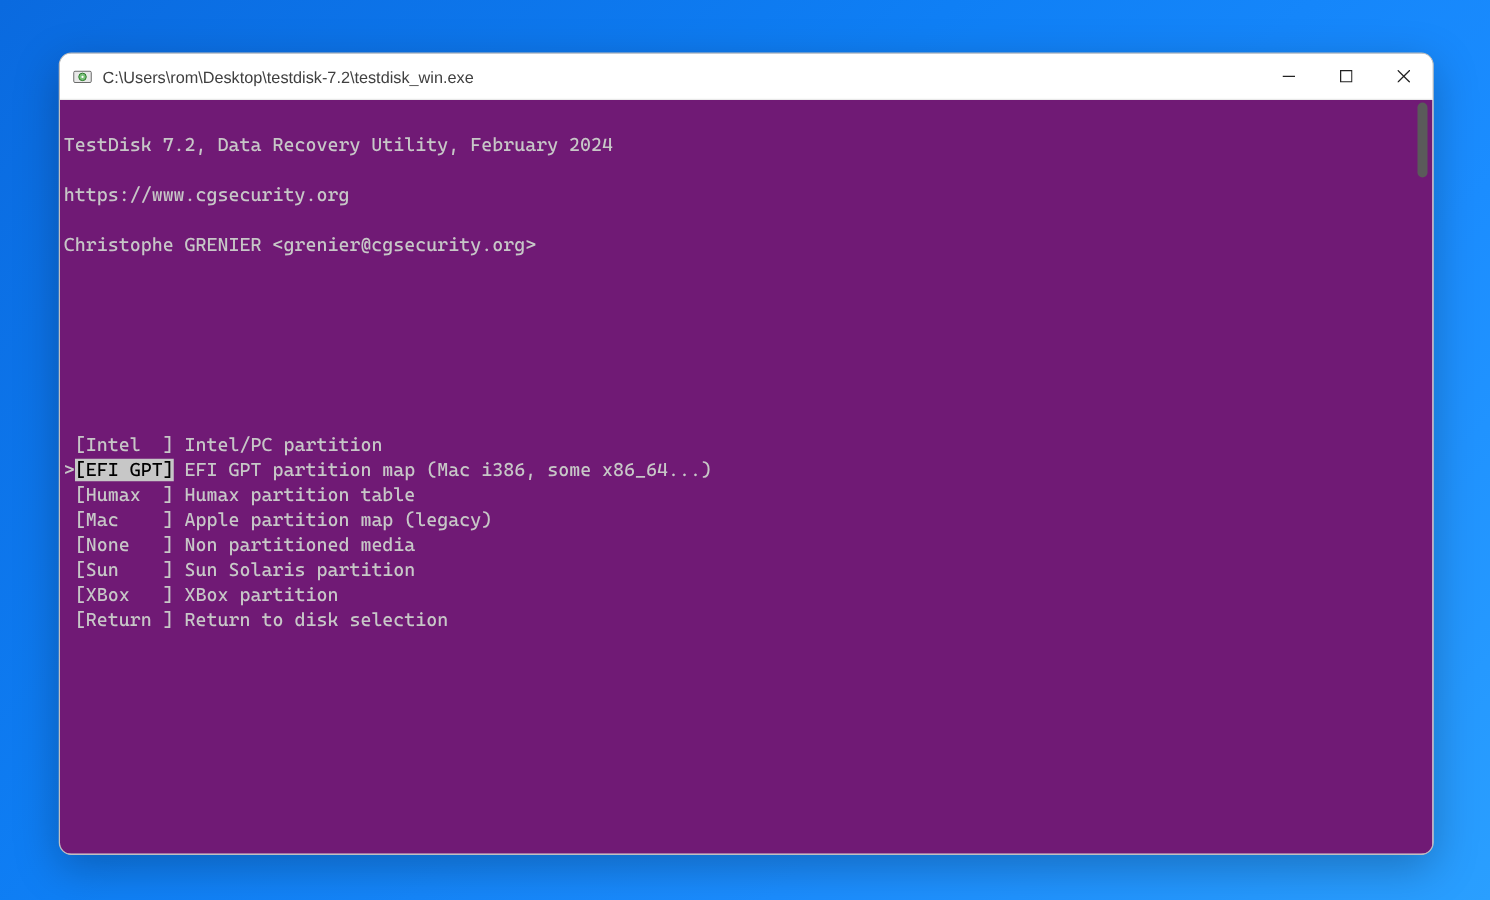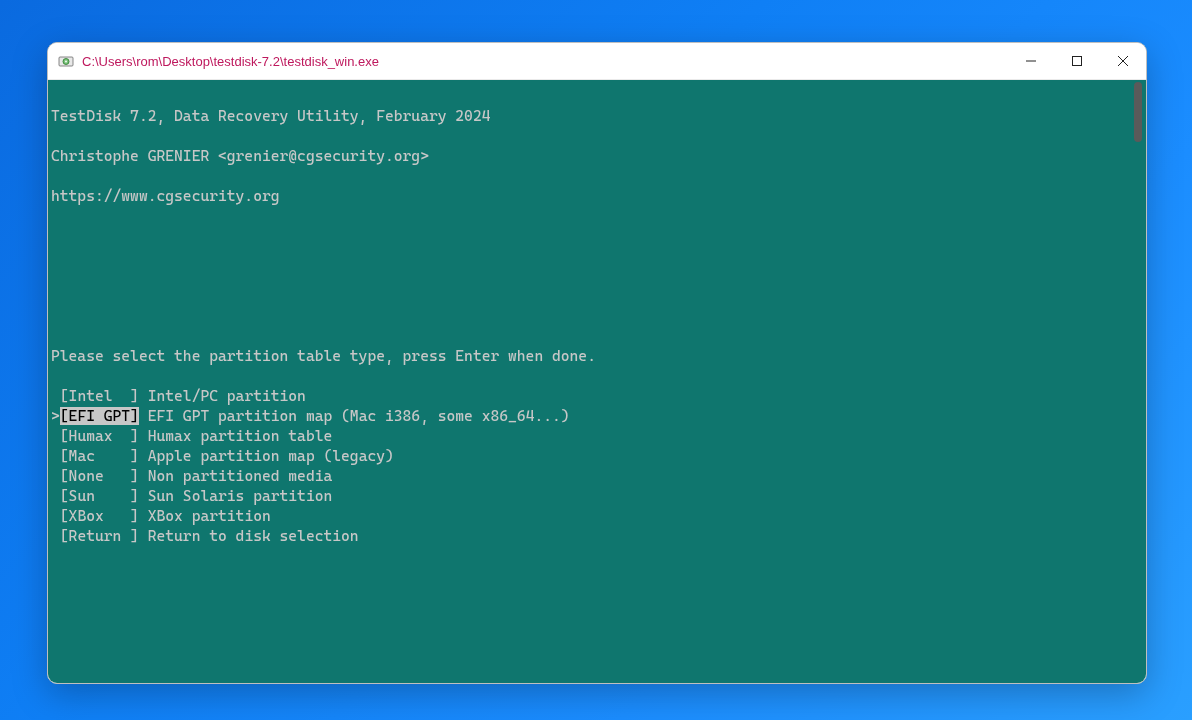--- a/index.html
+++ b/index.html
@@ -34,21 +34,21 @@
     border-bottom: 1px solid #eaeaea;
     flex: 0 0 auto;
   }
   .titlebar .icon {
     width: 16px;
     height: 16px;
     margin-right: 8px;
     flex: 0 0 auto;
   }
   .titlebar .title {
-    color: #be185d;
+    color: #404040;
     font-size: 13px;
     white-space: nowrap;
     overflow: hidden;
     text-overflow: ellipsis;
     flex: 1 1 auto;
   }
   .winbtns {
     display: flex;
     height: 100%;
   }
@@ -56,21 +56,21 @@
     width: 46px;
     height: 100%;
     display: flex;
     align-items: center;
     justify-content: center;
     color: #222;
   }
   .winbtn svg { display:block; }
   .terminal-wrap {
     flex: 1 1 auto;
-    background: #0f766e;
+    background: #701a75;
     position: relative;
     overflow: hidden;
   }
   .terminal {
     position: absolute;
     inset: 0;
     padding: 6px 0 0 0;
     color: #c7c7c7;
     font-family: "Cascadia Mono", "Consolas", "Courier New", monospace;
     font-size: 15px;
@@ -129,26 +129,25 @@
             <line x1="0" y1="0" x2="10" y2="10" stroke="#222" stroke-width="1"></line>
             <line x1="10" y1="0" x2="0" y2="10" stroke="#222" stroke-width="1"></line>
           </svg>
       </div>
     </div>
   </div>
 
   <div class="terminal-wrap">
     <div class="terminal">
 <div class="line">TestDisk 7.2, Data Recovery Utility, February 2024</div>
+<div class="line">https://www.cgsecurity.org</div>
 <div class="line">Christophe GRENIER &lt;grenier@cgsecurity.org&gt;</div>
-<div class="line">https://www.cgsecurity.org</div>
 <div class="line"> </div>
 <div class="line"> </div>
 <div class="line"> </div>
-<div class="line">Please select the partition table type, press Enter when done.</div>
 <div id="menu-container"><div class="line"><span> </span><span>[Intel  ]</span><span> Intel/PC partition</span></div><div class="line"><span>&gt;</span><span class="sel-label">[EFI GPT]</span><span> EFI GPT partition map (Mac i386, some x86_64...)</span></div><div class="line"><span> </span><span>[Humax  ]</span><span> Humax partition table</span></div><div class="line"><span> </span><span>[Mac    ]</span><span> Apple partition map (legacy)</span></div><div class="line"><span> </span><span>[None   ]</span><span> Non partitioned media</span></div><div class="line"><span> </span><span>[Sun    ]</span><span> Sun Solaris partition</span></div><div class="line"><span> </span><span>[XBox   ]</span><span> XBox partition</span></div><div class="line"><span> </span><span>[Return ]</span><span> Return to disk selection</span></div></div>
 <div class="line"> </div>
 <div class="line"> </div>
 
 
 
     </div>
     <div class="scrollbar-track">
       <div class="scrollbar-thumb"></div>
     </div>

